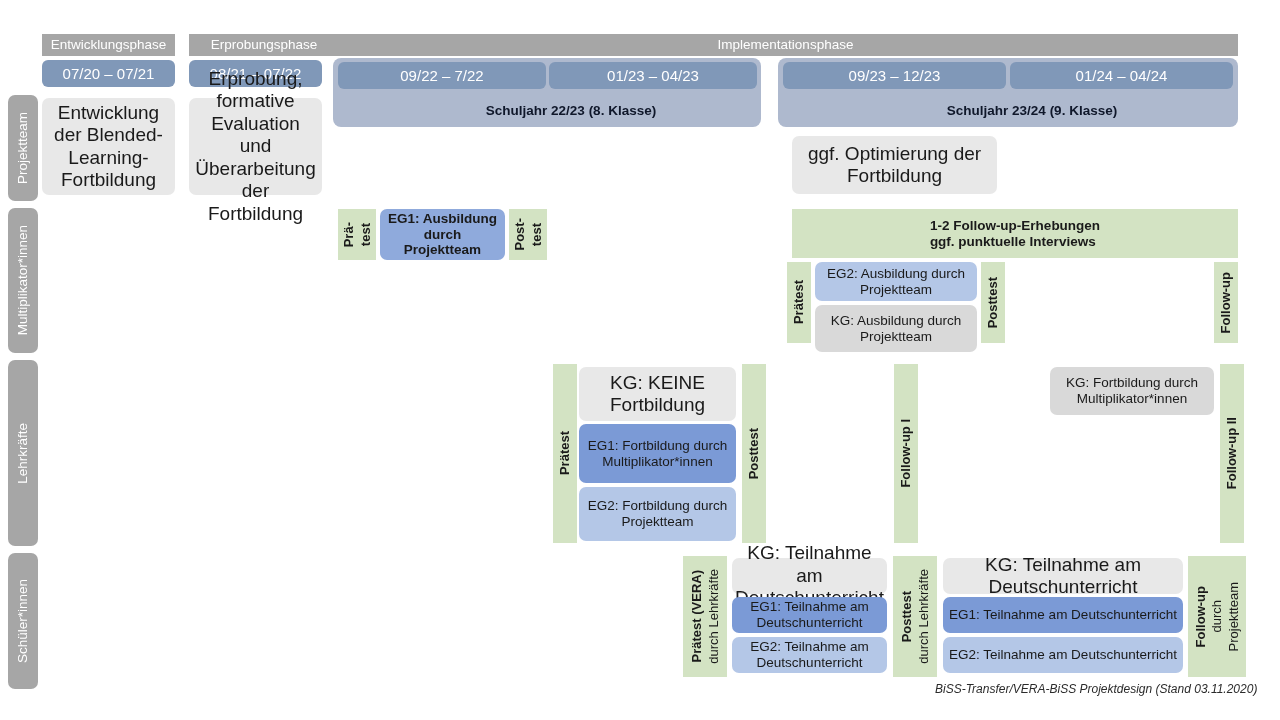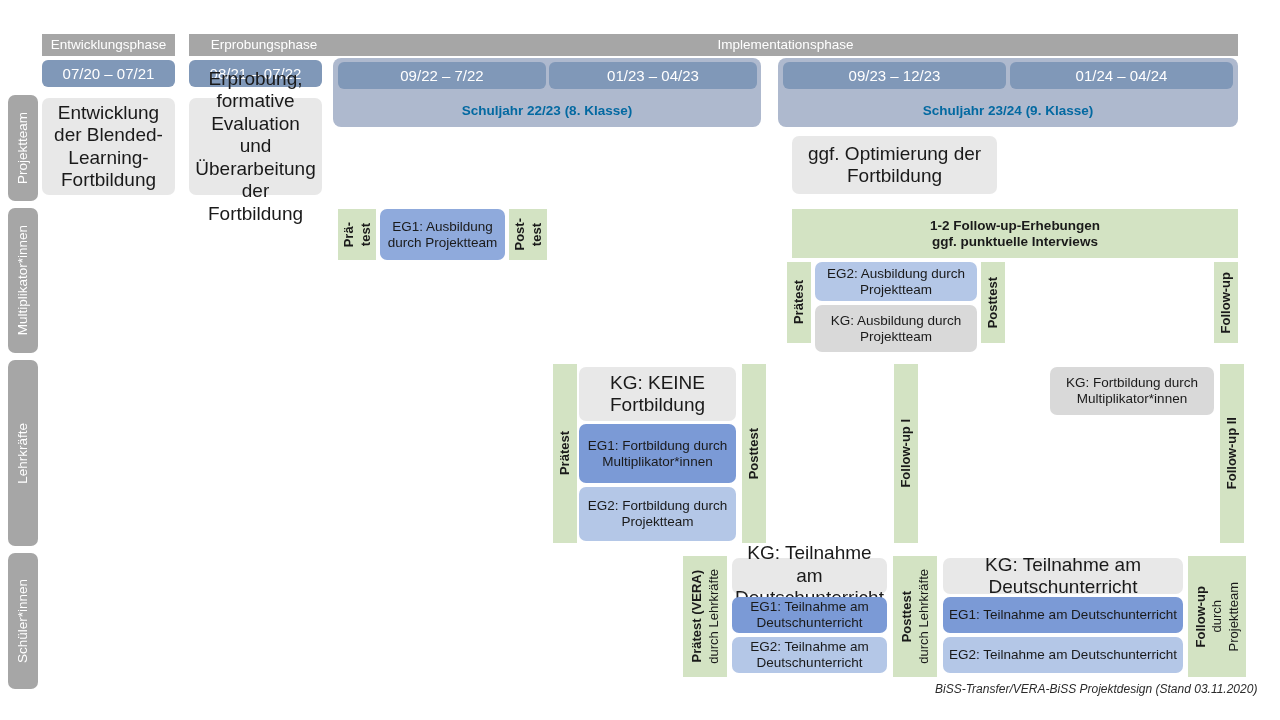--- a/index.html
+++ b/index.html
@@ -11,21 +11,21 @@
   .stage{position:absolute;left:0;top:0;width:1280px;height:720px;}
   .box{position:absolute;box-sizing:border-box;display:flex;align-items:center;justify-content:center;text-align:center;line-height:1.18;}
   .rnd{border-radius:7px;}
   .sq{border-radius:0;}
 
   
   .phase{background:#a6a6a6;color:#ffffff;font-size:13.5px;height:22px;}
   
   .date{background:#8098b8;color:#ffffff;font-size:15px;height:27px;border-radius:6px;}
   
-  .year{background:#aeb9ce;color:#0369a1;font-size:13.5px;font-weight:bold;border-radius:8px;}
+  .year{background:#aeb9ce;color:#0f172a;font-size:13.5px;font-weight:bold;border-radius:8px;margin-left:24px;}
   .yearwrap{border-radius:8px;background:#aeb9ce;position:absolute;box-sizing:border-box;}
 
   
   .rowlabel{background:#a6a6a6;color:#ffffff;border-radius:7px;font-size:13.5px;}
   .vert{writing-mode:vertical-rl;transform:rotate(180deg);white-space:nowrap;}
 
   
   .grey{background:#e8e8e8;color:#1a1a1a;font-size:19px;}
   .grey2{background:#d9d9d9;color:#1a1a1a;font-size:13.5px;}
   .blue-mid{background:#8faadc;color:#1a1a1a;font-size:13.5px;}
@@ -78,30 +78,30 @@
   <div class="box grey rnd" style="left:42px;top:98px;width:133px;height:97px;padding:4px 8px;">Entwicklung der Blended-Learning-Fortbildung</div>
   <div class="box grey rnd" style="left:189px;top:98px;width:133px;height:97px;padding:4px 8px;">Erprobung, formative Evaluation und Überarbeitung der Fortbildung</div>
   <div class="box grey rnd" style="left:792px;top:136px;width:205px;height:58px;padding:4px 10px;">ggf. Optimierung der Fortbildung</div>
 
   <div class="box greenstrip sq" style="left:338px;top:209px;width:38px;height:51px;">
     <div class="rotlabel">
       <span>test</span>
       <span>Prä-</span>
     </div>
   </div>
-  <div class="box blue-mid rnd" style="left:380px;top:209px;width:125px;height:51px;padding:12px 6px;">EG1: Ausbildung durch Projektteam</div>
+  <div class="box blue-mid rnd" style="left:380px;top:209px;width:125px;height:51px;padding:12px 6px;font-weight:bold;">EG1: Ausbildung durch Projektteam</div>
   <div class="box greenstrip sq" style="left:509px;top:209px;width:38px;height:51px;">
     <div class="rotlabel">
       <span>test</span>
       <span>Post-</span>
     </div>
   </div>
 
   <div class="box green sq" style="left:792px;top:209px;width:446px;height:49px;">
-    <div class="two-line" style="align-items:center;">
+    <div class="two-line" style="align-items:flex-start;">
       <span>1-2 Follow-up-Erhebungen</span>
       <span>ggf. punktuelle Interviews</span>
     </div>
   </div>
 
   <div class="box greenstrip sq" style="left:787px;top:262px;width:24px;height:81px;">
     <span class="vert">Prätest</span>
   </div>
   <div class="box blue-light rnd" style="left:815px;top:262px;width:162px;height:39px;padding:2px 6px;">EG2: Ausbildung durch Projektteam</div>
   <div class="box grey2 rnd" style="left:815px;top:305px;width:162px;height:47px;padding:2px 6px;">KG: Ausbildung durch Projektteam</div>

